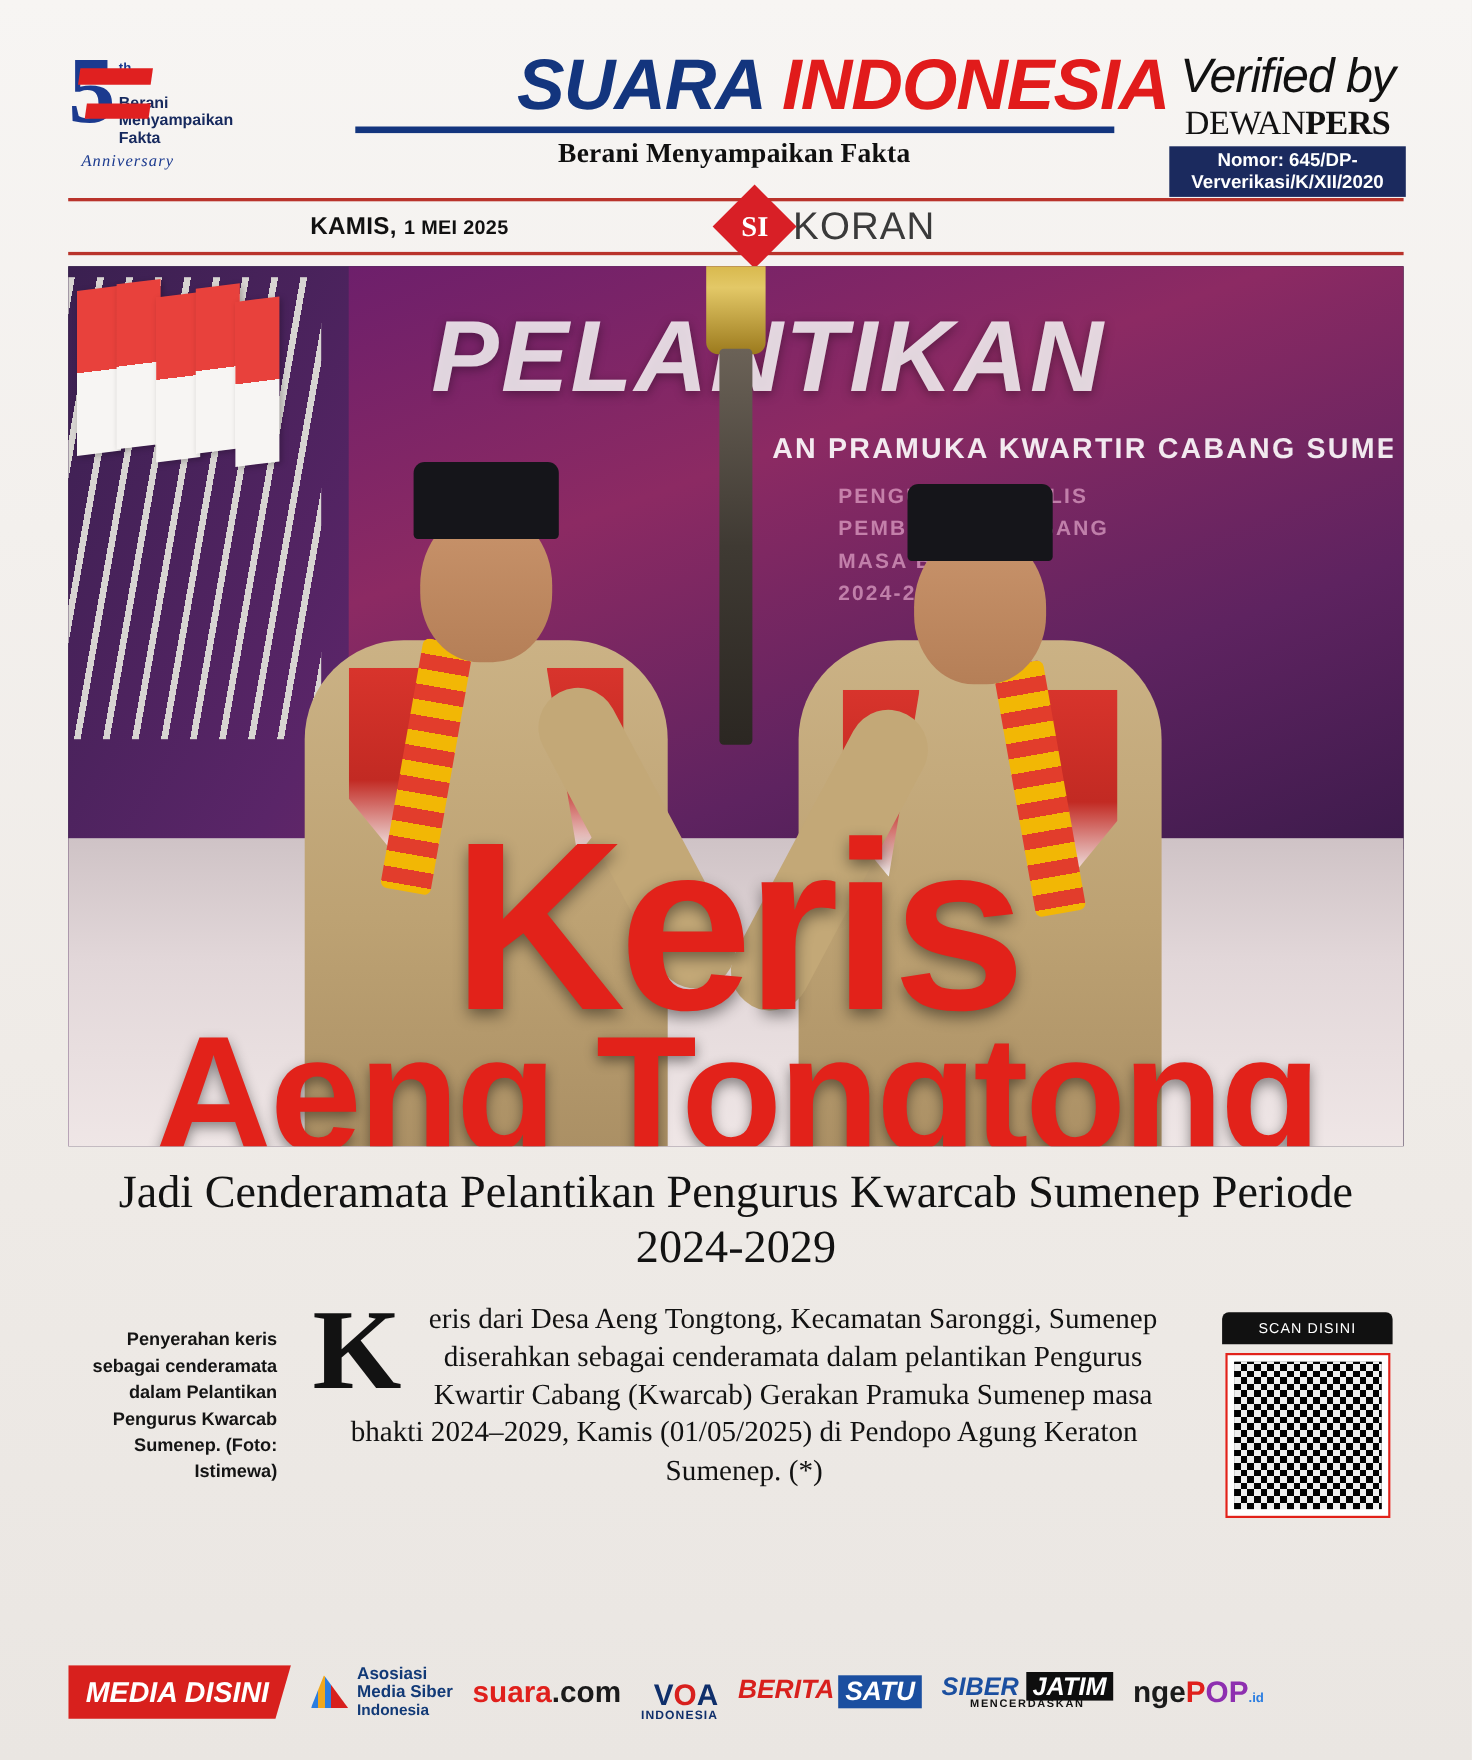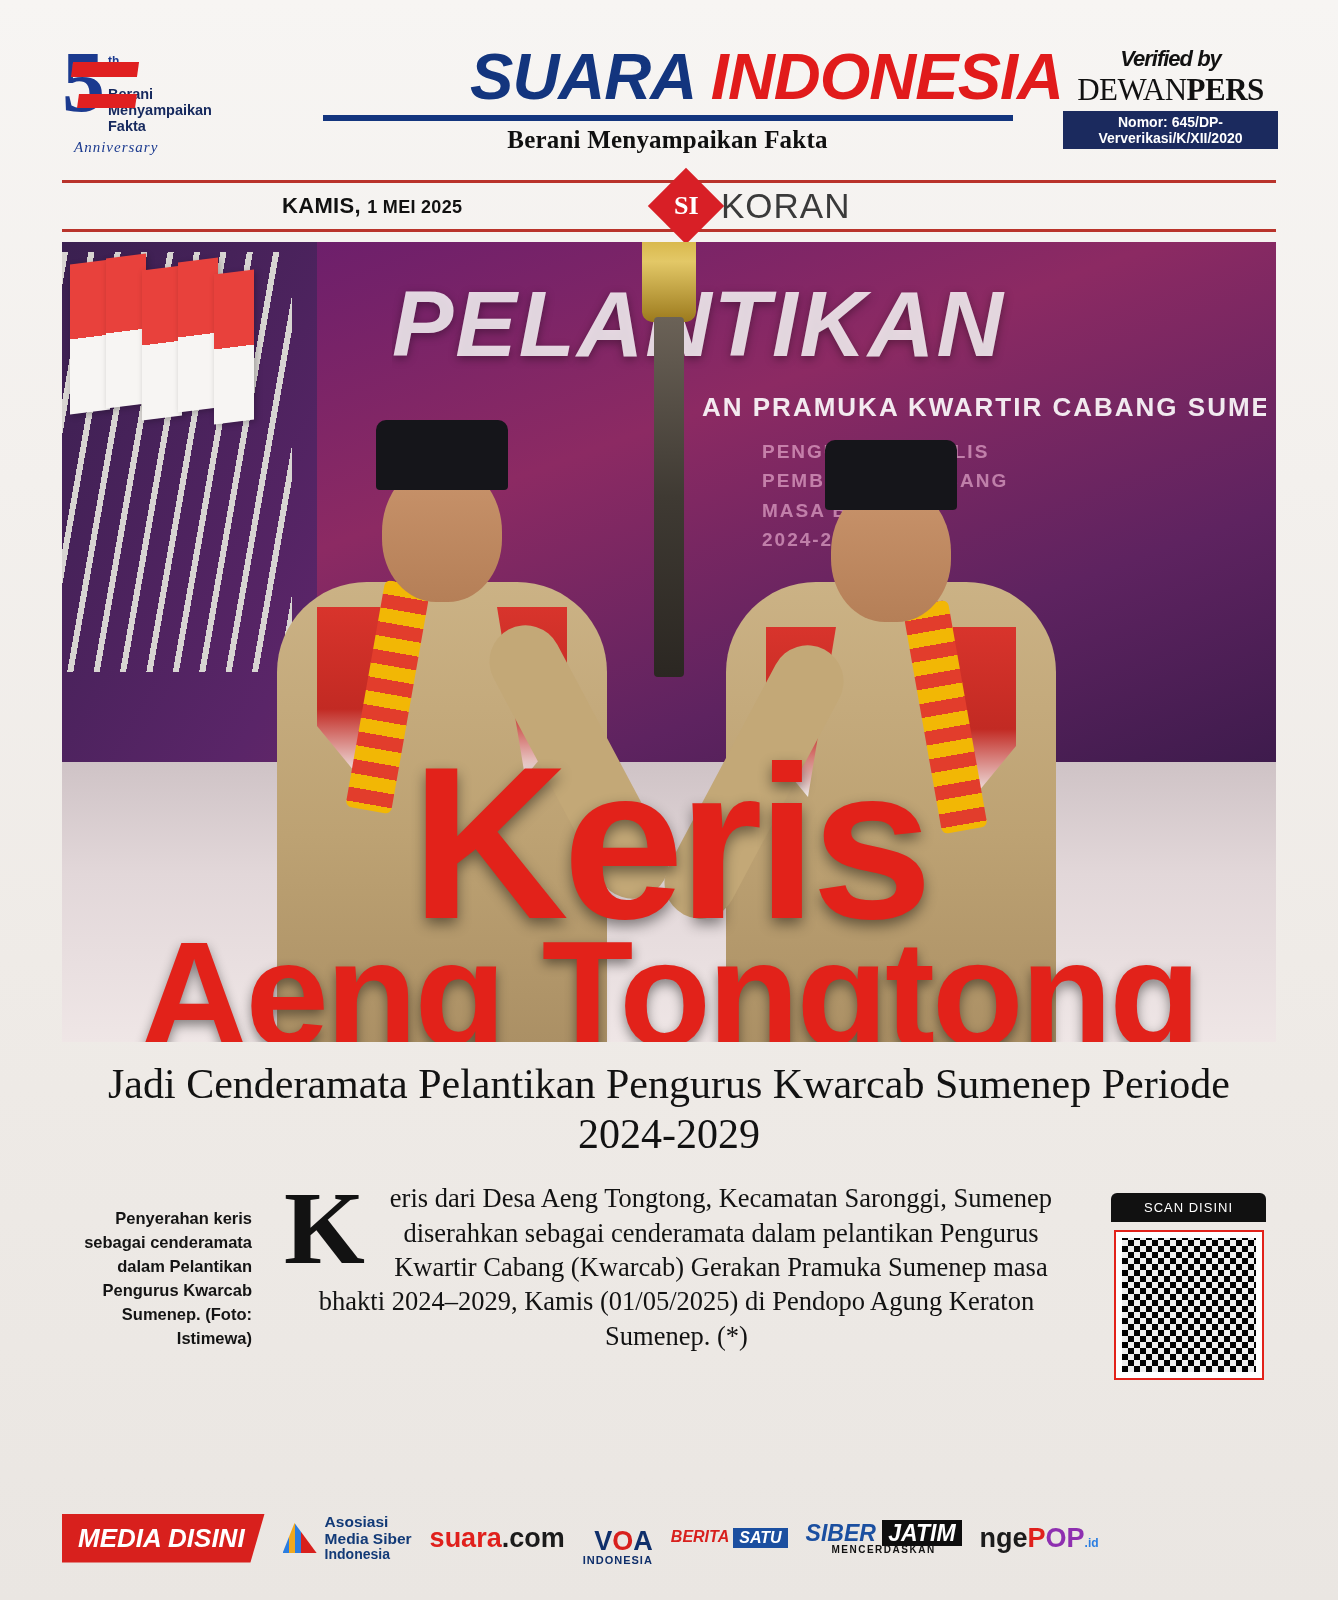--- a/index.html
+++ b/index.html
@@ -66,27 +66,27 @@
   }
   .title-main .t1 { color:#13357e; }
   .title-main .t2 { color:#e11b1b; }
   .title-rule { height:6px; background:#13357e; margin:6px auto 0 auto; width:690px;}
   .title-tag {
     font-family:"Liberation Serif", serif;
     font-weight:bold; font-size:25px; color:#101010; margin-top:5px; letter-spacing:0.2px;
   }
 
   .verified { width: 215px; text-align:center; padding-top:30px; }
-  .verified .v1 { font-weight:bold; font-style:italic; font-size:22px; color:#111; line-height:1; letter-spacing:-1px;}
+  .verified .v1 { font-weight:normal; font-style:italic; font-size:44px; color:#111; line-height:1; letter-spacing:-1px;}
   .verified .v2 {
     font-family:"Liberation Serif", serif; font-size:31px; letter-spacing:-0.5px; color:#111; margin-top:2px;
   }
   .verified .v2 b { font-weight:bold; }
   .verified .v3 {
-    background:#1b2a5e; color:#fff; font-size:14px; font-weight:bold; padding:3px 3px; margin-top:3px; display:block;
+    background:#1b2a5e; color:#fff; font-size:17px; font-weight:bold; padding:3px 3px; margin-top:3px; display:block;
   }
 
   
   .datebar {
     margin: 2px 62px 0 62px;
     border-top:3px solid #b9332b;
     border-bottom:3px solid #b9332b;
     height: 52px;
     display:flex; align-items:center; position:relative;
   }
@@ -282,21 +282,21 @@
     width:34px; height:30px;
     background: linear-gradient(90deg,#2a7de1 0 6px, #f0a81e 6px 12px, #2a7de1 12px 18px, #d8201d 18px 24px);
     clip-path: polygon(0 100%, 35% 0, 100% 100%);
   }
   .p-suara { font-size:27px; font-weight:bold; }
   .p-suara .r { color:#e0201c; } .p-suara .d { color:#1b1b1b; }
   .p-voa { text-align:right; line-height:1;margin-top:18px; }
   .p-voa .v { font-weight:bold; font-size:27px; color:#0f2f6b; }
   .p-voa .v .o { color:#d8201d; }
   .p-voa .sub { font-size:11px; color:#0f2f6b; font-weight:bold; letter-spacing:1px;}
-  .p-berita { display:flex; font-weight:bold; font-size:16px; font-style:italic; }
+  .p-berita { display:flex; font-weight:bold; font-size:24px; font-style:italic; }
   .p-berita .a { color:#d8201d; }
   .p-berita .b { background:#1b4fa0; color:#fff; padding:1px 6px; margin-left:4px; }
   .p-siber { text-align:center; line-height:1.05;}
   .p-siber .t { font-weight:bold; font-style:italic; font-size:23px;}
   .p-siber .t .s { color:#1b4fa0; } .p-siber .t .j { background:#0e0e0e; color:#fff; padding:0 6px; }
   .p-siber .sub { font-size:10px; font-weight:bold; letter-spacing:1.5px; color:#111;}
   .p-ngepop { font-weight:bold; font-size:27px; }
   .p-ngepop .n { color:#1b1b1b; } .p-ngepop .p1 { color:#e0201c; } .p-ngepop .p2 { color:#8e2fb0; }
   .p-ngepop .id { font-size:12px; color:#2a7de1; }
 </style>

